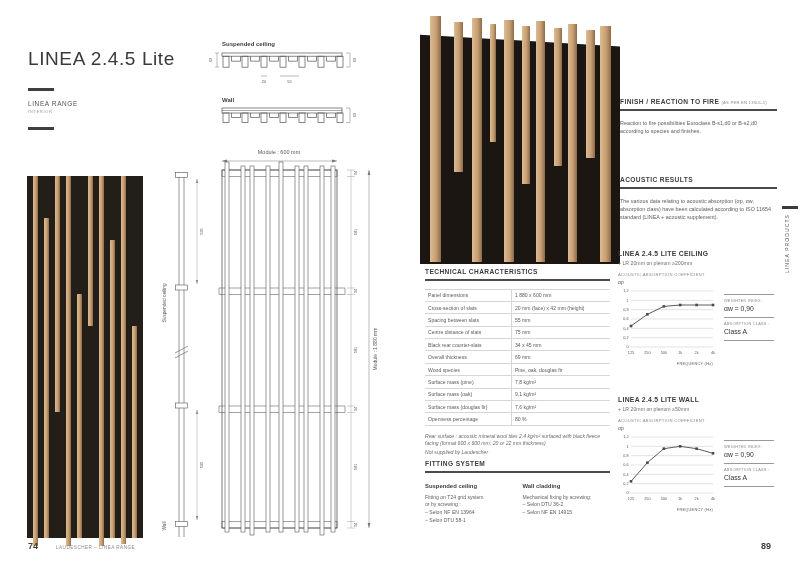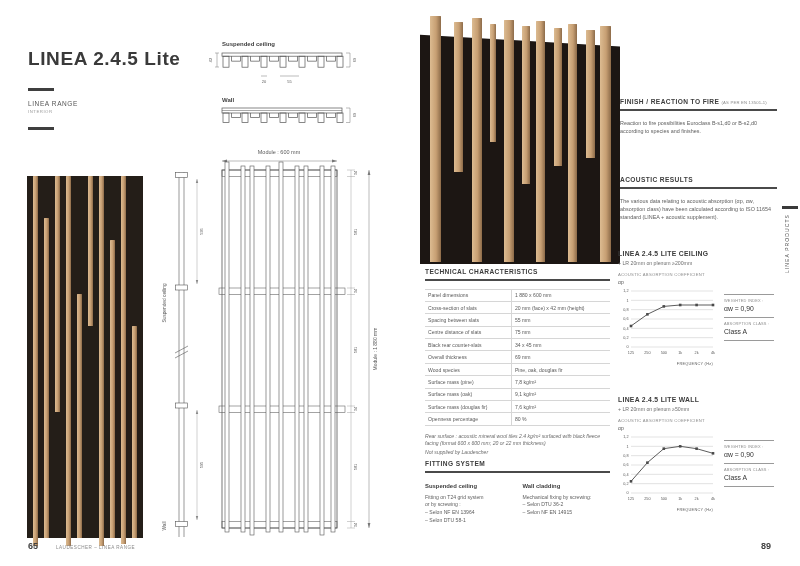--- a/index.html
+++ b/index.html
@@ -1,21 +1,21 @@
 <!DOCTYPE html>
 <html><head>
 <meta charset="utf-8">
 <style>
   * { margin:0; padding:0; box-sizing:border-box; }
   body { background:#e8e8e8; font-family:"Liberation Sans", sans-serif; }
   .page { position:relative; width:800px; height:566px; background:#ffffff; overflow:hidden;
           font-family:"Liberation Sans", sans-serif; color:#3f3f3f; }
 
   
-  .main-title { position:absolute; left:28px; top:48px; font-size:19px; font-weight:700;
+  .main-title { position:absolute; left:28px; top:48px; font-size:19px; font-weight:400;
                 letter-spacing:.6px; color:#3a3a3a; }
   .mini-rule { position:absolute; left:28px; width:26px; height:2.5px; background:#3f3f3f; }
   .range-label { position:absolute; left:28px; top:100px; font-size:6.5px; letter-spacing:.6px; color:#555; }
   .range-sub { position:absolute; left:28px; top:109px; font-size:4.3px; letter-spacing:.5px; color:#9a9a9a; }
 
   
   .photo-left { position:absolute; left:27px; top:176px; width:116px; height:362px; background:#241e18; }
   .photo-right { position:absolute; left:420px; top:8px; width:200px; height:256px; }
   .photo-right .panel { position:absolute; left:0; top:22px; width:200px; height:234px; background:#1c1613;
                         clip-path:polygon(0 2%, 100% 7%, 100% 100%, 0 100%); }
@@ -408,17 +408,17 @@
       <div class="info-label">ABSORPTION CLASS :</div>
       <div class="info-value">Class A</div>
       <div class="info-rule"></div>
     </div>
   </div>
 
   <div class="side-tab-rule"></div>
   <div class="side-tab">
     <span>LINEA PRODUCTS</span>
   </div>
-  <div class="page-num" style="left:28px; top:541px">65</div>
+  <div class="page-num" style="left:28px; top:541px">74</div>
   <div class="footer-txt">LAUDESCHER – LINEA RANGE</div>
   <div class="page-num" style="left:761px; top:541px">89</div>
 
 </div>
 
 </body></html>

